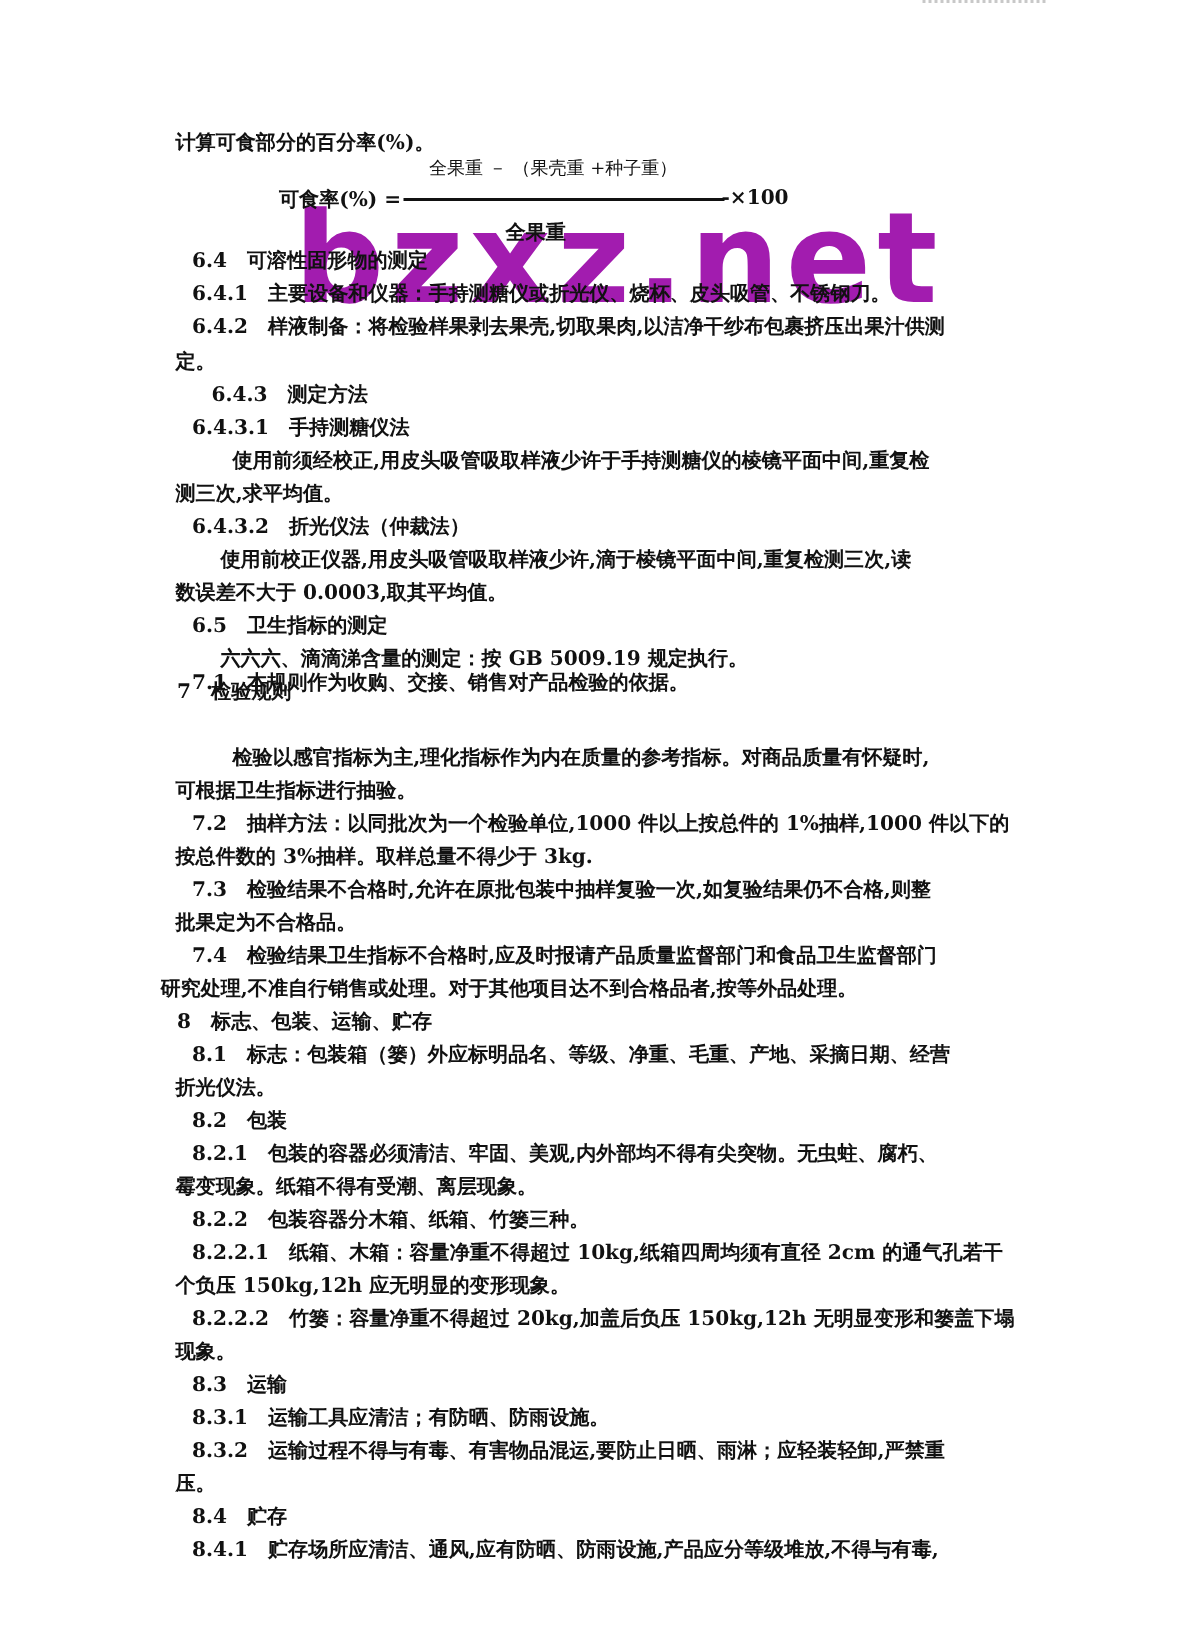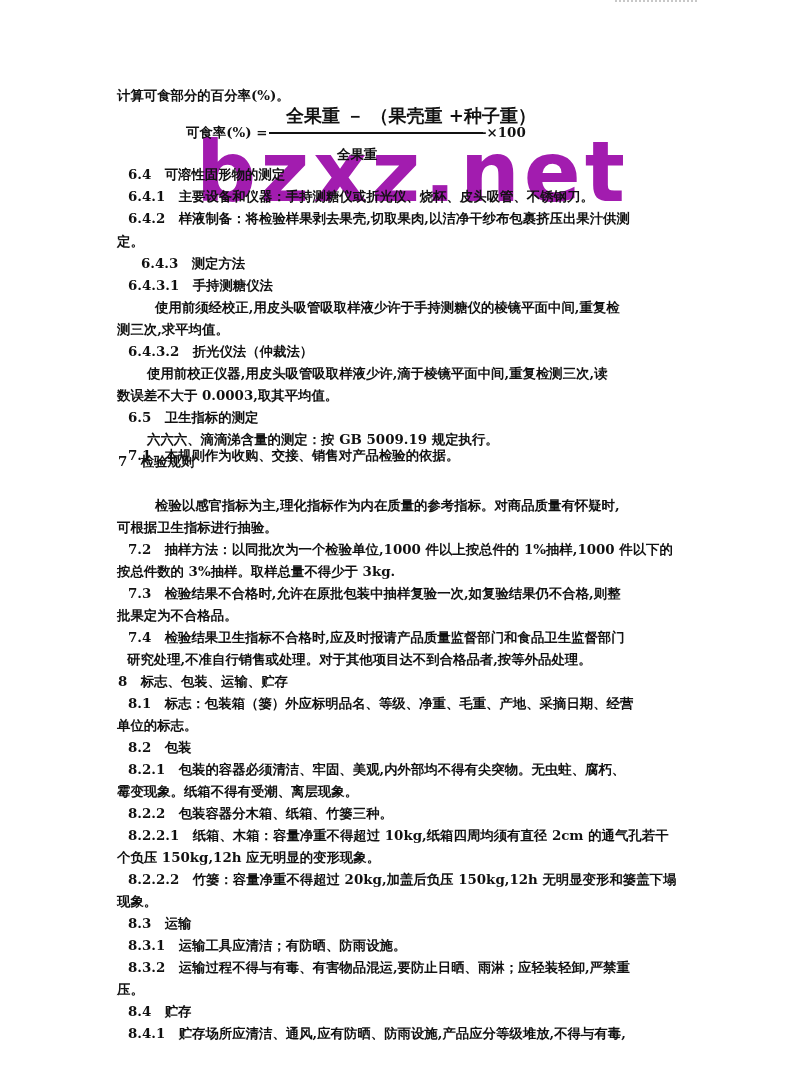--- a/index.html
+++ b/index.html
@@ -17,21 +17,21 @@
     font-family: "DejaVu Sans", "Liberation Sans", sans-serif;
     font-weight: bold; font-size: 84px; letter-spacing: 4px;
     color: #a21caf; z-index: 0; line-height: 1;
   }
   .page { position: absolute; left: 0; top: 0; width: 800px; z-index: 1; }
   .line {
     position: absolute; font-size: 13.4px; font-weight: bold; white-space: nowrap;
     line-height: 18px;
   }
   .formula-num {
-    position: absolute; left: 286px; top: 104px; font-size: 18px; font-weight: bold; white-space: nowrap; text-align: right;
+    position: absolute; left: 286px; top: 104px; font-size: 12px; font-weight: normal; white-space: nowrap; text-align: right;
   }
   .formula-label {
     position: absolute; left: 186px; top: 124px; font-size: 13.4px; font-weight: bold; white-space: nowrap;
   }
   .formula-bar {
     position: absolute; left: 269px; top: 132px; width: 214px; height: 2px; background: #111;
   }
   .formula-mult {
     position: absolute; left: 481px; top: 124px; font-size: 13.4px; font-weight: bold; white-space: nowrap;
   }
@@ -71,24 +71,24 @@
   <div class="line" style="left:147px;top:430px;">六六六、滴滴涕含量的测定：按 GB 5009.19 规定执行。</div>
   <div class="line" style="left:118px;top:452px;">7　检验规则</div>
   <div class="line" style="left:128px;top:446px;">7.1　本规则作为收购、交接、销售对产品检验的依据。</div>
   <div class="line" style="left:155px;top:496px;">检验以感官指标为主,理化指标作为内在质量的参考指标。对商品质量有怀疑时,</div>
   <div class="line" style="left:117px;top:518px;">可根据卫生指标进行抽验。</div>
   <div class="line" style="left:128px;top:540px;">7.2　抽样方法：以同批次为一个检验单位,1000 件以上按总件的 1%抽样,1000 件以下的</div>
   <div class="line" style="left:117px;top:562px;">按总件数的 3%抽样。取样总量不得少于 3kg.</div>
   <div class="line" style="left:128px;top:584px;">7.3　检验结果不合格时,允许在原批包装中抽样复验一次,如复验结果仍不合格,则整</div>
   <div class="line" style="left:117px;top:606px;">批果定为不合格品。</div>
   <div class="line" style="left:128px;top:628px;">7.4　检验结果卫生指标不合格时,应及时报请产品质量监督部门和食品卫生监督部门</div>
-  <div class="line" style="left:127px;top:650px;text-align:center;">研究处理,不准自行销售或处理。对于其他项目达不到合格品者,按等外品处理。</div>
+  <div class="line" style="left:107px;top:650px;text-align:center;">研究处理,不准自行销售或处理。对于其他项目达不到合格品者,按等外品处理。</div>
   <div class="line" style="left:118px;top:672px;">8　标志、包装、运输、贮存</div>
   <div class="line" style="left:128px;top:694px;">8.1　标志：包装箱（篓）外应标明品名、等级、净重、毛重、产地、采摘日期、经营</div>
-  <div class="line" style="left:117px;top:716px;">单位的标志。</div>
+  <div class="line" style="left:117px;top:716px;">折光仪法。</div>
   <div class="line" style="left:128px;top:738px;">8.2　包装</div>
   <div class="line" style="left:128px;top:760px;">8.2.1　包装的容器必须清洁、牢固、美观,内外部均不得有尖突物。无虫蛀、腐朽、</div>
   <div class="line" style="left:117px;top:782px;">霉变现象。纸箱不得有受潮、离层现象。</div>
   <div class="line" style="left:128px;top:804px;">8.2.2　包装容器分木箱、纸箱、竹篓三种。</div>
   <div class="line" style="left:128px;top:826px;">8.2.2.1　纸箱、木箱：容量净重不得超过 10kg,纸箱四周均须有直径 2cm 的通气孔若干</div>
   <div class="line" style="left:117px;top:848px;">个负压 150kg,12h 应无明显的变形现象。</div>
   <div class="line" style="left:128px;top:870px;">8.2.2.2　竹篓：容量净重不得超过 20kg,加盖后负压 150kg,12h 无明显变形和篓盖下塌</div>
   <div class="line" style="left:117px;top:892px;text-align:right;">现象。</div>
   <div class="line" style="left:128px;top:914px;">8.3　运输</div>
   <div class="line" style="left:128px;top:936px;">8.3.1　运输工具应清洁；有防晒、防雨设施。</div>

